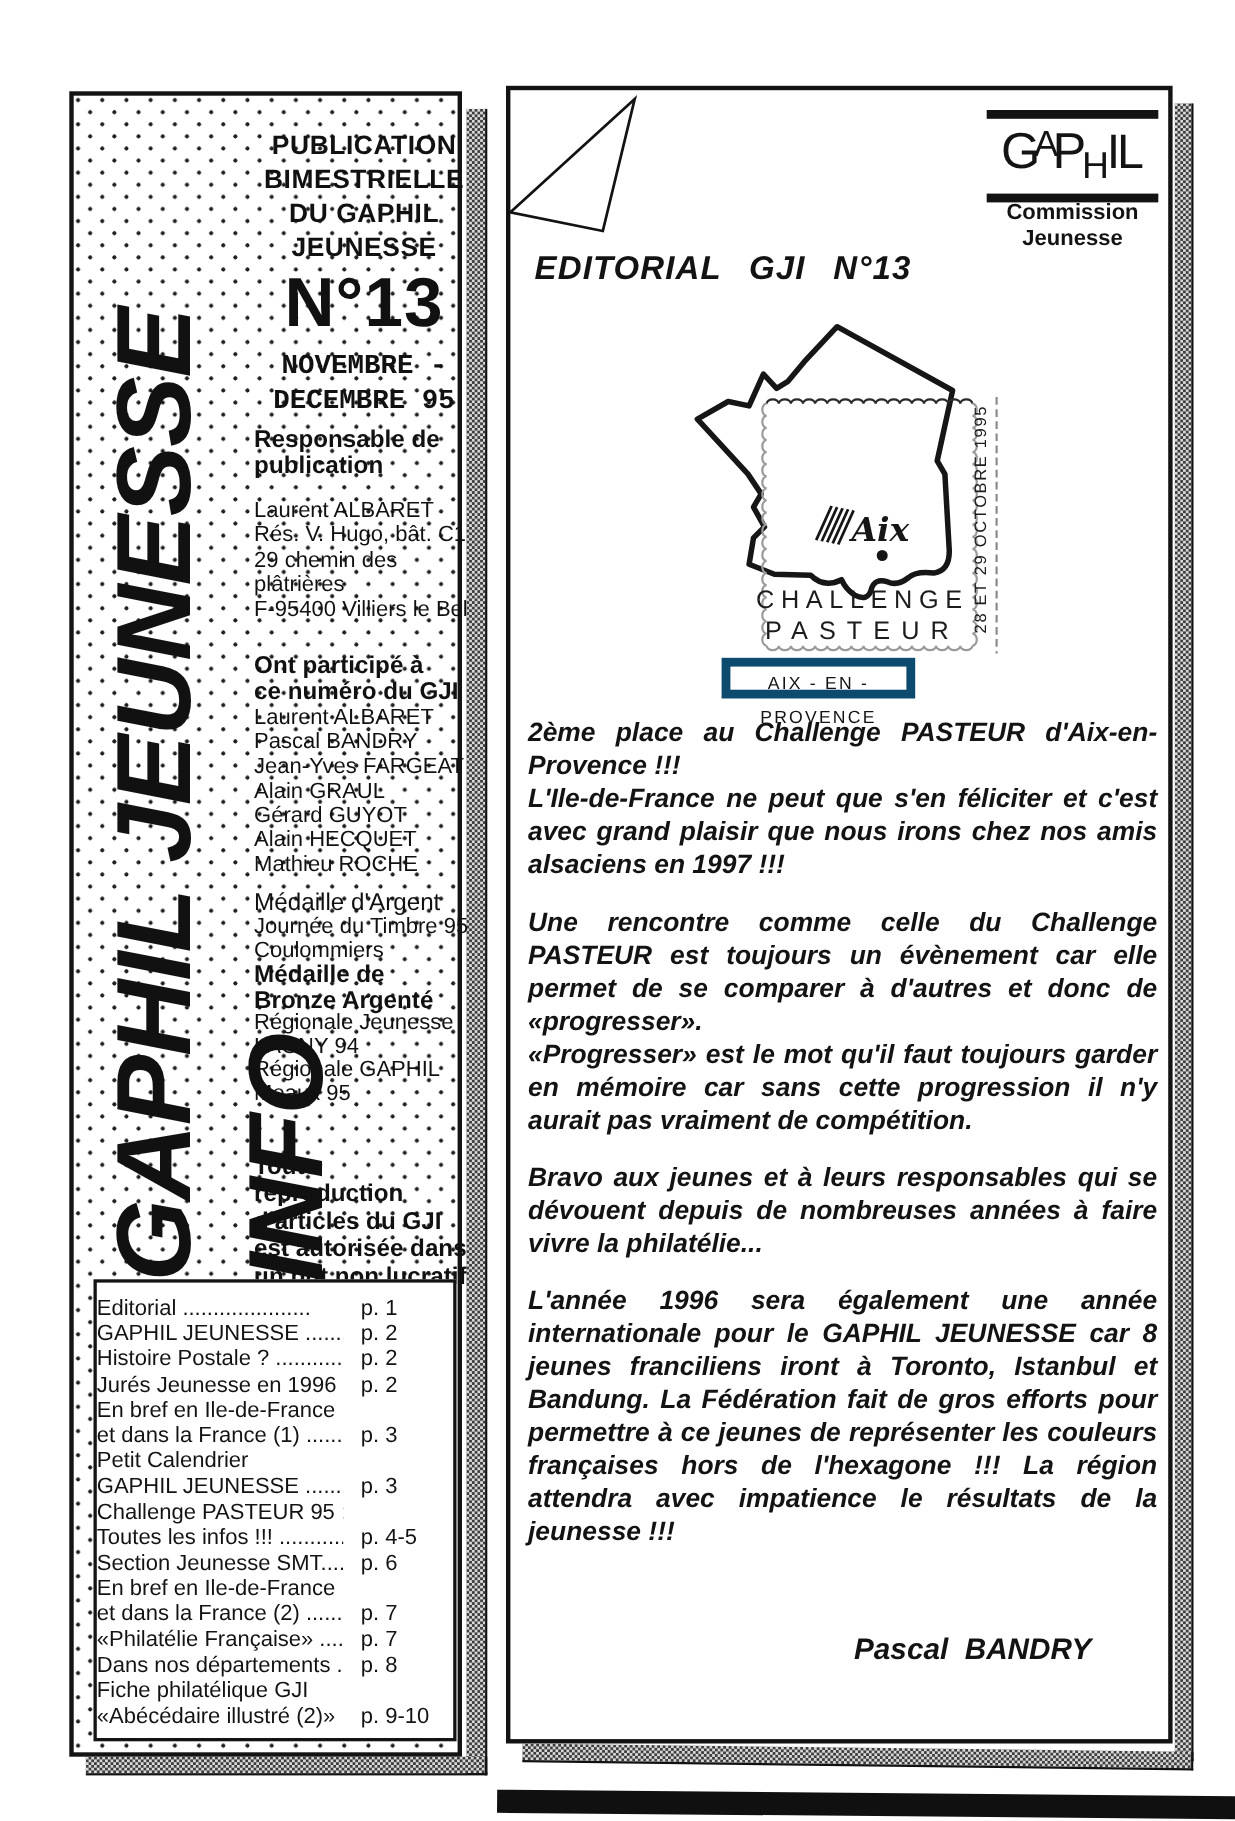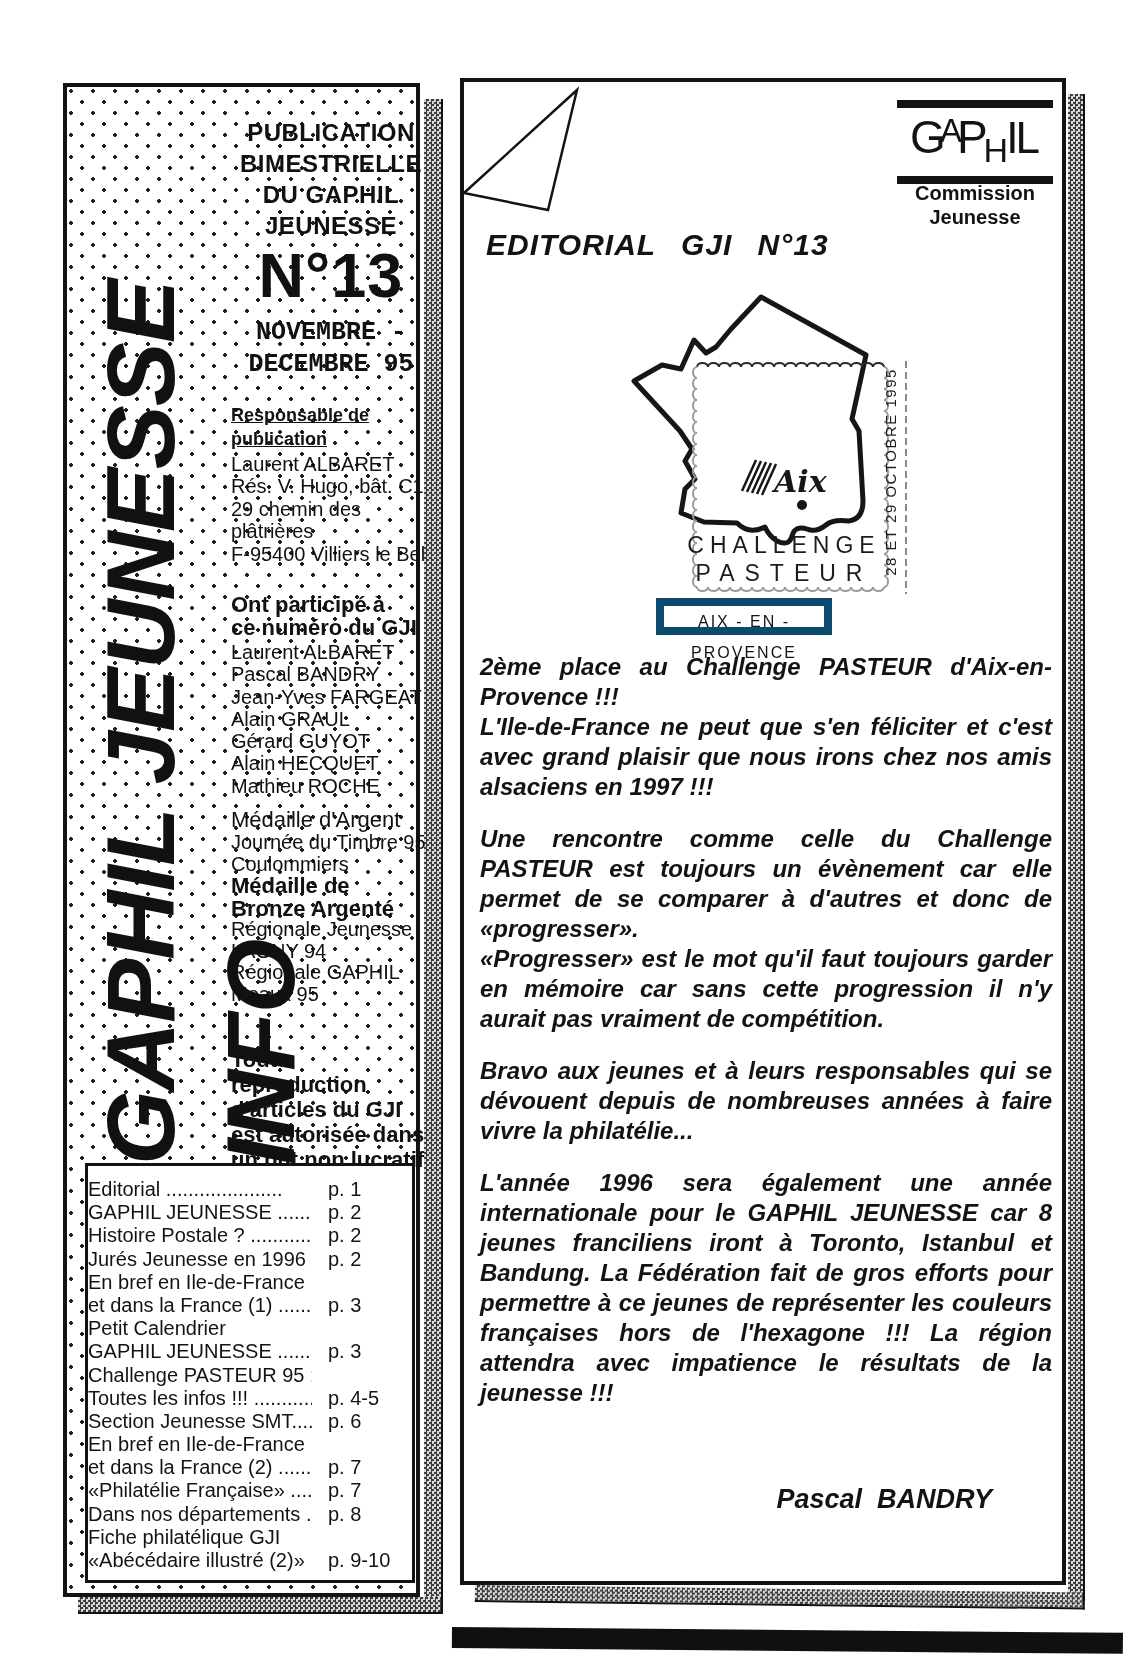--- a/index.html
+++ b/index.html
@@ -15,21 +15,21 @@
                      radial-gradient(circle at 3px 3px,#1f1f1f 1.6px,transparent 2.1px);
     background-size:22px 22px;background-position:1px 1px,12px 12px;}
   #vtitle{position:absolute;left:14px;top:1078px;width:1035px;height:124px;
     transform:rotate(-90deg);transform-origin:0 0;
     font-style:italic;font-weight:bold;font-size:96px;letter-spacing:-1px;line-height:120px;color:#111;}
   .mh{position:absolute;left:140px;width:200px;color:#111;margin-left:24px;}
   .mh-c{text-align:center;}
   #mh-pub{top:30px;font-weight:bold;font-size:24px;line-height:31px;letter-spacing:.5px;}
   #mh-issue{top:152px;font-weight:bold;font-size:63px;letter-spacing:1px;}
   #mh-period{top:230px;font-weight:bold;font-size:25px;line-height:32px;font-family:Liberation Mono, monospace;}
-  #mh-resp-h{top:316px;font-weight:bold;font-size:18px;line-height:24px;text-decoration:underline;}
+  #mh-resp-h{top:300px;font-weight:bold;font-size:22px;line-height:24px;}
   #mh-addr{top:366px;font-size:20px;line-height:22.4px;}
   #mh-contrib-h{top:506px;font-weight:bold;font-size:22px;line-height:23px;}
   #mh-contrib{top:554px;font-size:20px;line-height:22.3px;}
   #mh-aw1-t{top:721px;font-weight:normal;font-size:22px;line-height:23px;}
   #mh-aw1-d{top:744px;font-size:20px;line-height:22px;}
   #mh-aw2-t{top:788px;font-weight:bold;font-size:22px;line-height:22.5px;}
   #mh-aw2-d{top:832px;font-size:20px;line-height:21.5px;}
   #mh-notice{top:960px;font-weight:bold;font-size:22px;line-height:25px;}
   
   #toc{position:absolute;left:18px;top:1076px;width:330px;height:420px;box-sizing:border-box;

